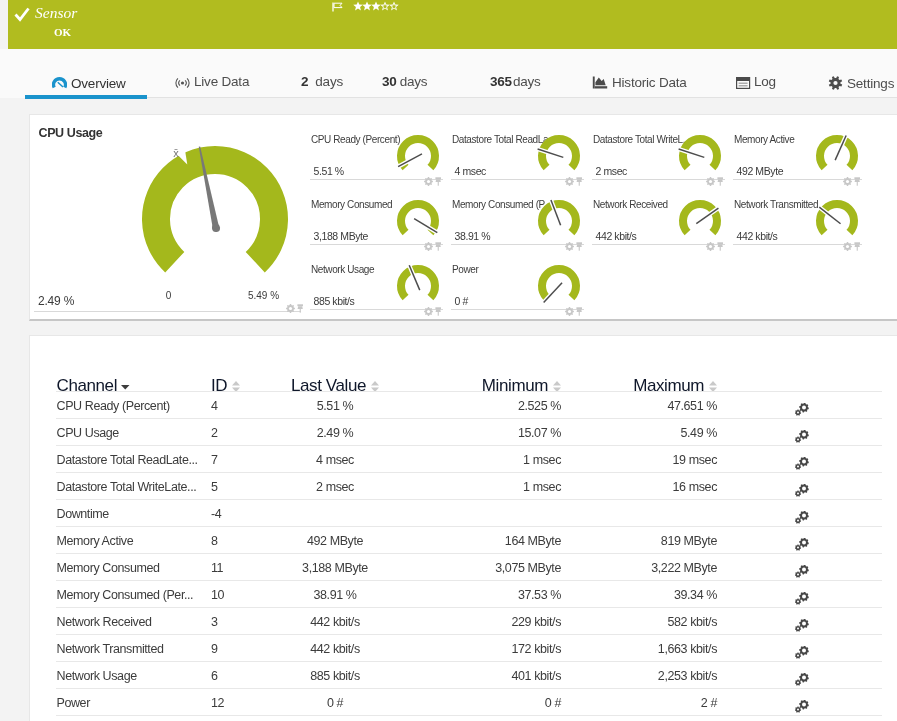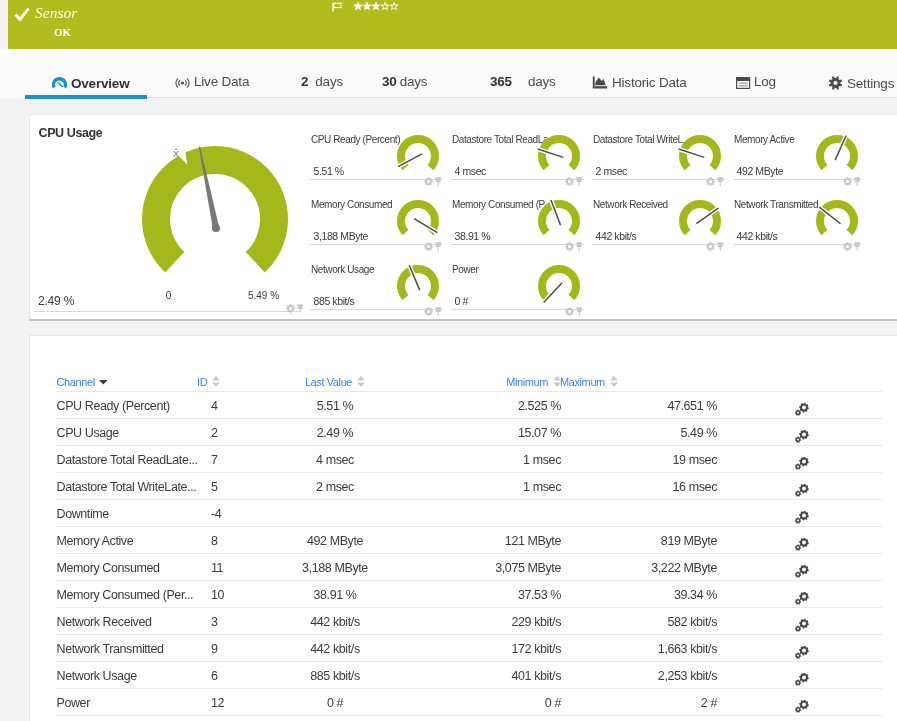--- a/index.html
+++ b/index.html
@@ -11,21 +11,21 @@
 .tabstrip { position:absolute; left:0; top:49px; width:897px; height:49px; background:#fafafa; }
 .tabline { position:absolute; left:25px; top:97px; width:872px; height:1px; background:#e2e2e2; }
 .tab { position:absolute; top:74px; font-size:13.5px; letter-spacing:-0.2px; color:#4d4d4d; white-space:nowrap; }
 .tab b { color:#333; }
 .tabsel { position:absolute; left:25px; top:95px; width:122px; height:4px; background:#1a93cc; }
 .panel { position:absolute; background:#fff; border:1px solid #e7e7e7; }
 .cellline { position:absolute; border-bottom:1px solid #d9d9d9; }
 .glabel { position:absolute; font-size:10px; letter-spacing:-0.4px; color:#3d3d3d; white-space:nowrap; }
 .gvalue { position:absolute; font-size:10.5px; letter-spacing:-0.4px; color:#3a3a3a; white-space:nowrap; }
 .sep { position:absolute; height:1px; background:#e8e8e8; left:26px; width:826px; }
-.hdr { position:absolute; font-size:11px; color:#3b82f6; letter-spacing:-0.4px; white-space:nowrap; }
+.hdr { position:absolute; font-size:17px; color:#0f172a; letter-spacing:-0.4px; white-space:nowrap; }
 .cell { position:absolute; font-size:12.5px; color:#3c3c3c; letter-spacing:-0.4px; white-space:nowrap; }
 
 </style></head><body>
 <div class="topbar">
 <svg width="16" height="15" viewBox="0 0 16 15" style="position:absolute;left:6px;top:7px">
       <polyline points="1.5,7.5 6,12.5 14.5,1.5" fill="none" stroke="#ffffff" stroke-width="2.8"></polyline>
     </svg>
 <div class="ti" style="left:27px;font-style:italic;font-size:15.5px">Sensor</div>
 <svg width="12" height="10" viewBox="0 0 12 10" style="position:absolute;left:324px;top:2px">
       <path d="M1 0.5 L1 9.5" stroke="#fff" stroke-width="1.3" fill="none"></path>
@@ -41,31 +41,31 @@
       <polygon points="41.00,2.75 41.71,4.52 43.62,4.65 42.15,5.87 42.62,7.72 41.00,6.71 39.38,7.72 39.85,5.87 38.38,4.65 40.29,4.52" fill="#b1bc1f"></polygon>
     </svg>
 <div class="ok">OK</div>
 </div>
 <div class="tabstrip"></div>
 <div class="tabline"></div>
 <div class="tabsel"></div>
 <div class="tab" style="left:52px"><span style="position:relative;display:inline-block;width:19px;height:14px"><svg width="15" height="14" viewBox="0 0 15 14" style="position:absolute;left:0;top:2px">
         <path d="M 2.2 11.5 A 6 6 0 1 1 12.8 11.5" fill="none" stroke="#1a93cc" stroke-width="3.4"></path>
         <line x1="5.8" y1="6.2" x2="11.0" y2="11.0" stroke="#1a93cc" stroke-width="1.5"></line>
-      </svg></span><b style="font-weight:bold">Overview</b></div>
+      </svg></span><b style="font-weight:normal">Overview</b></div>
 <div class="tab" style="left:175px"><span style="position:relative;display:inline-block;width:19px;height:12px"><svg width="15" height="12" viewBox="0 0 15 12" style="position:absolute;left:0;top:3px">
         <circle cx="7.5" cy="6" r="1.6" fill="#555"></circle>
         <path d="M 4.9 3.4 A 3.7 3.7 0 0 0 4.9 8.6" fill="none" stroke="#555" stroke-width="1.1"></path>
         <path d="M 10.1 3.4 A 3.7 3.7 0 0 1 10.1 8.6" fill="none" stroke="#555" stroke-width="1.1"></path>
         <path d="M 2.9 1.4 A 6.3 6.3 0 0 0 2.9 10.6" fill="none" stroke="#555" stroke-width="1.1"></path>
         <path d="M 12.1 1.4 A 6.3 6.3 0 0 1 12.1 10.6" fill="none" stroke="#555" stroke-width="1.1"></path>
       </svg></span>Live Data</div>
 <div class="tab" style="left:301px"><b style="margin-right:7px">2</b>days</div>
 <div class="tab" style="left:382px"><b style="margin-right:3px">30</b>days</div>
-<div class="tab" style="left:490px"><b style="margin-right:16px">365</b>days</div>
+<div class="tab" style="left:490px"><b style="margin-right:1px">365</b>days</div>
 <div class="tab" style="left:592px"><span style="position:relative;display:inline-block;width:20px;height:13px"><svg width="16" height="13" viewBox="0 0 16 13" style="position:absolute;left:0;top:2px">
         <rect x="0.8" y="0.5" width="1.9" height="12" fill="#4a4a4a"></rect>
         <rect x="2.7" y="10.2" width="12.5" height="2.3" fill="#4a4a4a"></rect>
         <path d="M3.4 9.2 L3.4 6.2 L6.8 1.6 L9.7 4.9 L11.7 2.9 L13.7 9.2 Z" fill="#4a4a4a"></path>
       </svg></span>Historic Data</div>
 <div class="tab" style="left:736px"><span style="position:relative;display:inline-block;width:18px;height:12px"><svg width="15" height="12" viewBox="0 0 15 12" style="position:absolute;left:0;top:3px">
         <rect x="0.6" y="0.6" width="13" height="10.8" fill="none" stroke="#4a4a4a" stroke-width="1.2"></rect>
         <rect x="1" y="1" width="12.2" height="3" fill="#4a4a4a"></rect>
         <rect x="2.6" y="5.6" width="9" height="1.2" fill="#9a9a9a"></rect>
         <rect x="2.6" y="8.2" width="9" height="1.2" fill="#9a9a9a"></rect>
@@ -286,33 +286,33 @@
           <rect x="11.4" y="0.3" width="5.6" height="1.9"></rect>
           <polygon points="12.2,2.2 16.2,2.2 16.8,5 11.6,5"></polygon>
           <rect x="13.7" y="5" width="1.1" height="3.7"></rect>
         </g>
       </svg></div>
 </div>
 <div class="panel" style="left:29px;top:335px;width:911px;height:420px">
 <div class="hdr" style="left:26.5px;top:39.5px">Channel<svg width="8.5" height="4.5" viewBox="0 0 8.5 4.5" style="display:inline-block;margin-left:4px;margin-bottom:1px">
         <polygon points="0,0 8.5,0 4.25,4.5" fill="#3d3d3d"></polygon>
       </svg></div>
-<div class="hdr" style="left:167px;top:39.5px">ID<svg width="8" height="11" viewBox="0 0 8 11" style="display:inline-block;margin-left:5px;margin-bottom:-1px">
+<div class="hdr" style="left:181px;top:39.5px">ID<svg width="8" height="11" viewBox="0 0 8 11" style="display:inline-block;margin-left:5px;margin-bottom:-1px">
         <polygon points="4,0 8,4.6 0,4.6" fill="#c9c9c9"></polygon>
         <polygon points="4,11 8,6.4 0,6.4" fill="#c9c9c9"></polygon>
       </svg></div>
 <div class="hdr" style="left:225px;top:39.5px;width:160px;text-align:center">Last Value<svg width="8" height="11" viewBox="0 0 8 11" style="display:inline-block;margin-left:5px;margin-bottom:-1px">
         <polygon points="4,0 8,4.6 0,4.6" fill="#c9c9c9"></polygon>
         <polygon points="4,11 8,6.4 0,6.4" fill="#c9c9c9"></polygon>
       </svg></div>
 <div class="hdr" style="left:380px;top:39.5px;width:151px;text-align:right">Minimum<svg width="8" height="11" viewBox="0 0 8 11" style="display:inline-block;margin-left:5px;margin-bottom:-1px">
         <polygon points="4,0 8,4.6 0,4.6" fill="#c9c9c9"></polygon>
         <polygon points="4,11 8,6.4 0,6.4" fill="#c9c9c9"></polygon>
       </svg></div>
-<div class="hdr" style="left:530px;top:39.5px;width:157px;text-align:left">Maximum<svg width="8" height="11" viewBox="0 0 8 11" style="display:inline-block;margin-left:5px;margin-bottom:-1px">
+<div class="hdr" style="left:530px;top:39.5px;width:157px;text-align:right">Maximum<svg width="8" height="11" viewBox="0 0 8 11" style="display:inline-block;margin-left:5px;margin-bottom:-1px">
         <polygon points="4,0 8,4.6 0,4.6" fill="#c9c9c9"></polygon>
         <polygon points="4,11 8,6.4 0,6.4" fill="#c9c9c9"></polygon>
       </svg></div>
 <div class="sep" style="top:55px"></div>
 <div class="sep" style="top:82px"></div>
 <div class="cell" style="left:26.5px;top:63px">CPU Ready (Percent)</div>
 <div class="cell" style="left:181px;top:63px">4</div>
 <div class="cell" style="left:225px;top:63px;width:160px;text-align:center">5.51 %</div>
 <div class="cell" style="left:380px;top:63px;width:151px;text-align:right">2.525 %</div>
 <div class="cell" style="left:530px;top:63px;width:157px;text-align:right">47.651 %</div>
@@ -364,21 +364,21 @@
 <div class="abs" style="left:765px;top:174px"><svg width="15" height="13" viewBox="0 0 15 13">
         <polygon points="8.72,0.61 9.12,-0.25 10.54,0.00 10.62,0.94 11.63,1.58 12.52,1.26 13.34,2.44 12.73,3.16 12.99,4.32 13.85,4.72 13.60,6.14 12.66,6.22 12.02,7.23 12.34,8.12 11.16,8.94 10.44,8.33 9.28,8.59 8.88,9.45 7.46,9.20 7.38,8.26 6.37,7.62 5.48,7.94 4.66,6.76 5.27,6.04 5.01,4.88 4.15,4.48 4.40,3.06 5.34,2.98 5.98,1.97 5.66,1.08 6.84,0.26 7.56,0.87" fill="#474747"></polygon>
         <circle cx="9.0" cy="4.6" r="2.0" fill="#ffffff"></circle>
         <polygon points="2.31,7.20 2.47,6.50 3.53,6.50 3.69,7.20 4.45,7.56 5.09,7.25 5.76,8.08 5.31,8.64 5.50,9.47 6.15,9.77 5.91,10.81 5.19,10.80 4.66,11.47 4.83,12.16 3.87,12.63 3.42,12.06 2.58,12.06 2.13,12.63 1.17,12.16 1.34,11.47 0.81,10.80 0.09,10.81 -0.15,9.77 0.50,9.47 0.69,8.64 0.24,8.08 0.91,7.25 1.55,7.56" fill="#474747"></polygon>
         <circle cx="3.0" cy="9.6" r="1.0" fill="#ffffff"></circle>
       </svg></div>
 <div class="sep" style="top:217px"></div>
 <div class="cell" style="left:26.5px;top:198px">Memory Active</div>
 <div class="cell" style="left:181px;top:198px">8</div>
 <div class="cell" style="left:225px;top:198px;width:160px;text-align:center">492 MByte</div>
-<div class="cell" style="left:380px;top:198px;width:151px;text-align:right">121 MByte</div>
+<div class="cell" style="left:380px;top:198px;width:151px;text-align:right">164 MByte</div>
 <div class="cell" style="left:530px;top:198px;width:157px;text-align:right">819 MByte</div>
 <div class="abs" style="left:765px;top:201px"><svg width="15" height="13" viewBox="0 0 15 13">
         <polygon points="8.72,0.61 9.12,-0.25 10.54,0.00 10.62,0.94 11.63,1.58 12.52,1.26 13.34,2.44 12.73,3.16 12.99,4.32 13.85,4.72 13.60,6.14 12.66,6.22 12.02,7.23 12.34,8.12 11.16,8.94 10.44,8.33 9.28,8.59 8.88,9.45 7.46,9.20 7.38,8.26 6.37,7.62 5.48,7.94 4.66,6.76 5.27,6.04 5.01,4.88 4.15,4.48 4.40,3.06 5.34,2.98 5.98,1.97 5.66,1.08 6.84,0.26 7.56,0.87" fill="#474747"></polygon>
         <circle cx="9.0" cy="4.6" r="2.0" fill="#ffffff"></circle>
         <polygon points="2.31,7.20 2.47,6.50 3.53,6.50 3.69,7.20 4.45,7.56 5.09,7.25 5.76,8.08 5.31,8.64 5.50,9.47 6.15,9.77 5.91,10.81 5.19,10.80 4.66,11.47 4.83,12.16 3.87,12.63 3.42,12.06 2.58,12.06 2.13,12.63 1.17,12.16 1.34,11.47 0.81,10.80 0.09,10.81 -0.15,9.77 0.50,9.47 0.69,8.64 0.24,8.08 0.91,7.25 1.55,7.56" fill="#474747"></polygon>
         <circle cx="3.0" cy="9.6" r="1.0" fill="#ffffff"></circle>
       </svg></div>
 <div class="sep" style="top:244px"></div>
 <div class="cell" style="left:26.5px;top:225px">Memory Consumed</div>
 <div class="cell" style="left:181px;top:225px">11</div>

